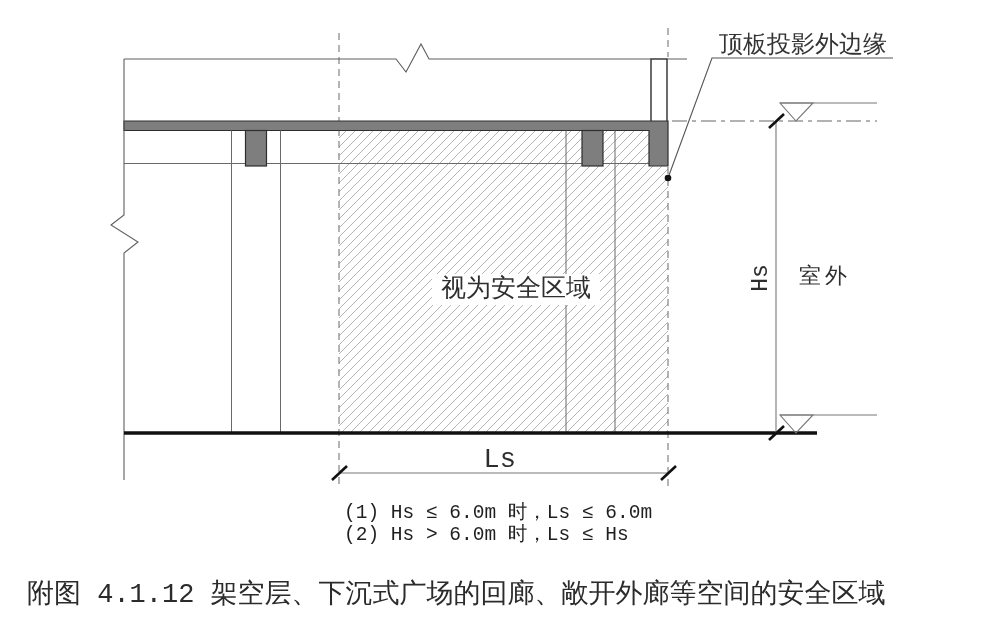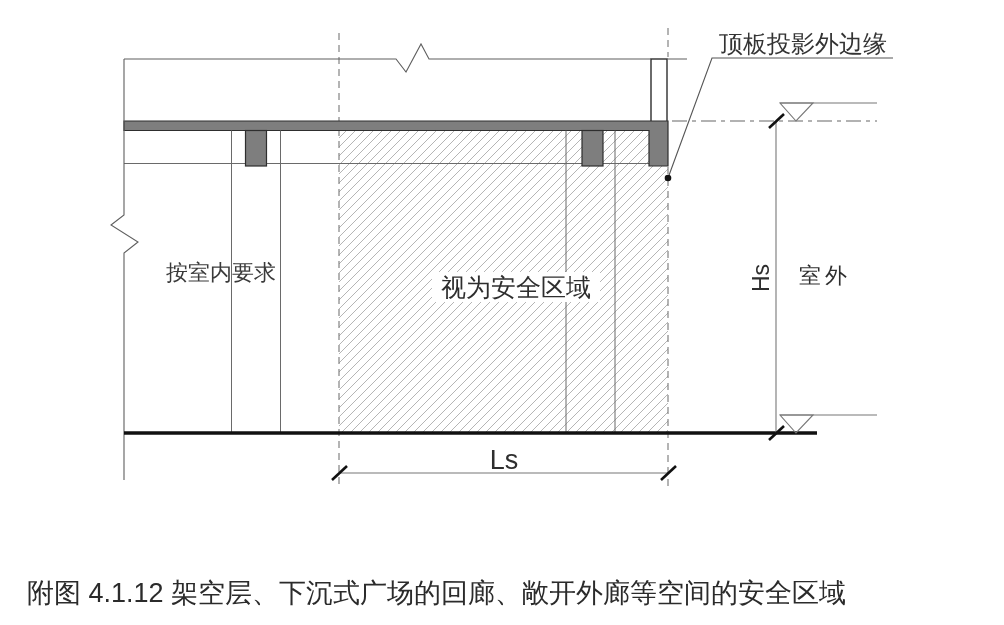--- a/index.html
+++ b/index.html
@@ -1,30 +1,30 @@
 <!DOCTYPE html>
 <html><head>
 <meta charset="utf-8">
 <style>
   html,body{margin:0;padding:0;background:#ffffff;}
   .stage{
     position:relative;width:984px;height:625px;background:#ffffff;
-    font-family:Liberation Sans, sans-serif;
+    font-family:Liberation Mono, monospace;
     color:#2b2b2b;overflow:hidden;
   }
   .stage svg{position:absolute;left:0;top:0;}
   .txt{position:absolute;white-space:nowrap;}
   .roof-edge-label{left:710px;top:28px;width:186px;text-align:center;font-size:24px;color:#333;}
   .indoor-label{left:136px;top:257px;width:170px;text-align:center;font-size:22px;line-height:31px;color:#3a3a3a;}
   .safe-zone-wrap{left:432px;top:271px;width:210px;text-align:left;}
   .safe-zone-wrap span{background:#ffffff;padding:1px 9px;font-size:25px;color:#2e2e2e;}
   .hs-label{left:733px;top:263px;width:56px;height:30px;line-height:30px;text-align:center;
     font-size:23px;transform:rotate(-90deg);transform-origin:center center;color:#2e2e2e;}
   .outdoor-label{left:799px;top:261px;font-size:22px;color:#2e2e2e;letter-spacing:4px;}
-  .ls-label{left:478px;top:445px;width:52px;text-align:center;font-size:27px;color:#2e2e2e;}
+  .ls-label{left:464px;top:445px;width:52px;text-align:right;font-size:27px;color:#2e2e2e;}
   .notes{left:344px;top:503px;font-size:19.5px;line-height:21.5px;color:#1f1f1f;}
   .caption{left:27px;top:575px;width:970px;font-size:27px;color:#2b2b2b;}
 </style>
 </head>
 <body>
 
 <div class="stage">
 
   <svg width="1004" height="625" viewBox="0 0 1004 625">
     <defs>
@@ -79,31 +79,32 @@
     <line x1="769" y1="440" x2="784" y2="426" stroke="#111" stroke-width="2.6"></line>
 
     <line x1="339" y1="473" x2="668" y2="473" stroke="#777" stroke-width="1.1"></line>
     <line x1="332" y1="480" x2="347" y2="466" stroke="#111" stroke-width="2.6"></line>
     <line x1="661" y1="480" x2="676" y2="466" stroke="#111" stroke-width="2.6"></line>
   </svg>
 
   <div class="txt roof-edge-label">顶板投影外边缘</div>
 
   <div class="txt indoor-label">
-    <div>按室内要求</div>
   </div>
 
   <div class="txt safe-zone-wrap">
     <span>视为安全区域</span>
   </div>
 
   <div class="txt hs-label">Hs</div>
 
   <div class="txt outdoor-label">室外</div>
 
   <div class="txt ls-label">Ls</div>
 
   <div class="txt notes">
+    <div>(1) Hs ≤ 6.0m 时，Ls ≤ 6.0m</div>
+    <div>(2) Hs &gt; 6.0m 时，Ls ≤ Hs</div>
   </div>
 
   <div class="txt caption">附图 4.1.12  架空层、下沉式广场的回廊、敞开外廊等空间的安全区域</div>
 
 </div>
 
 </body></html>

